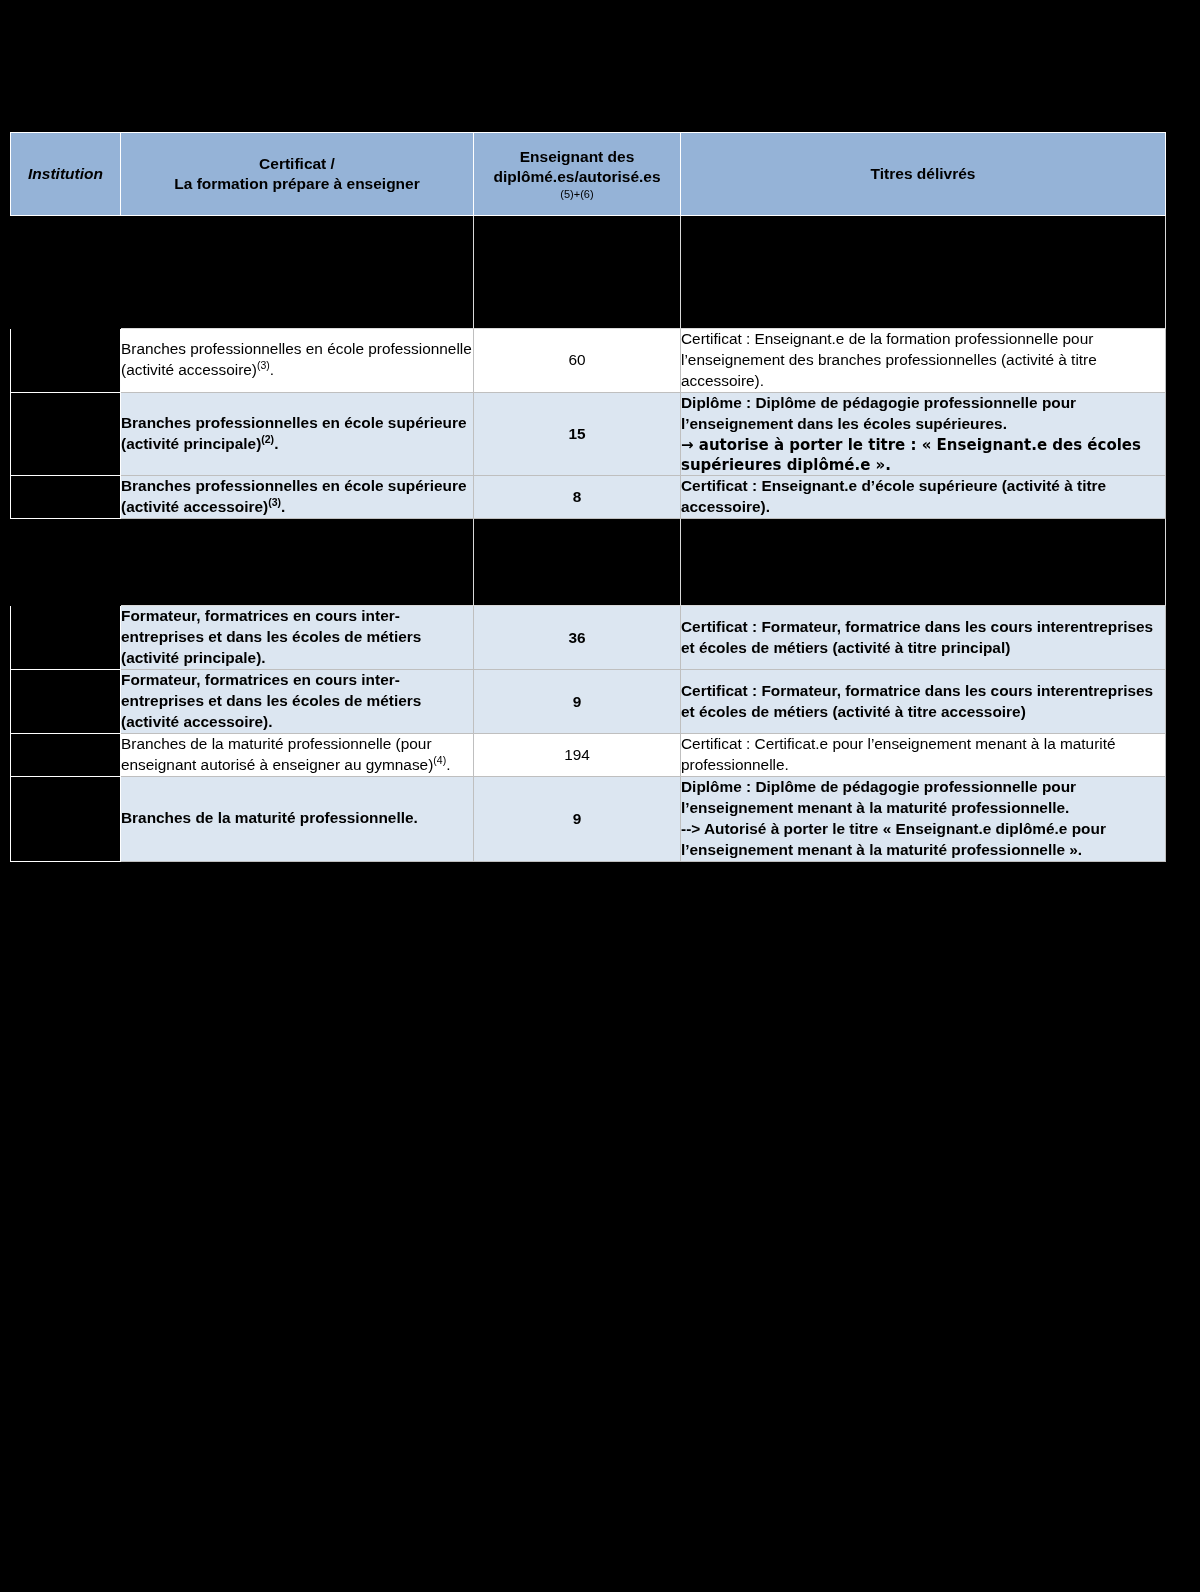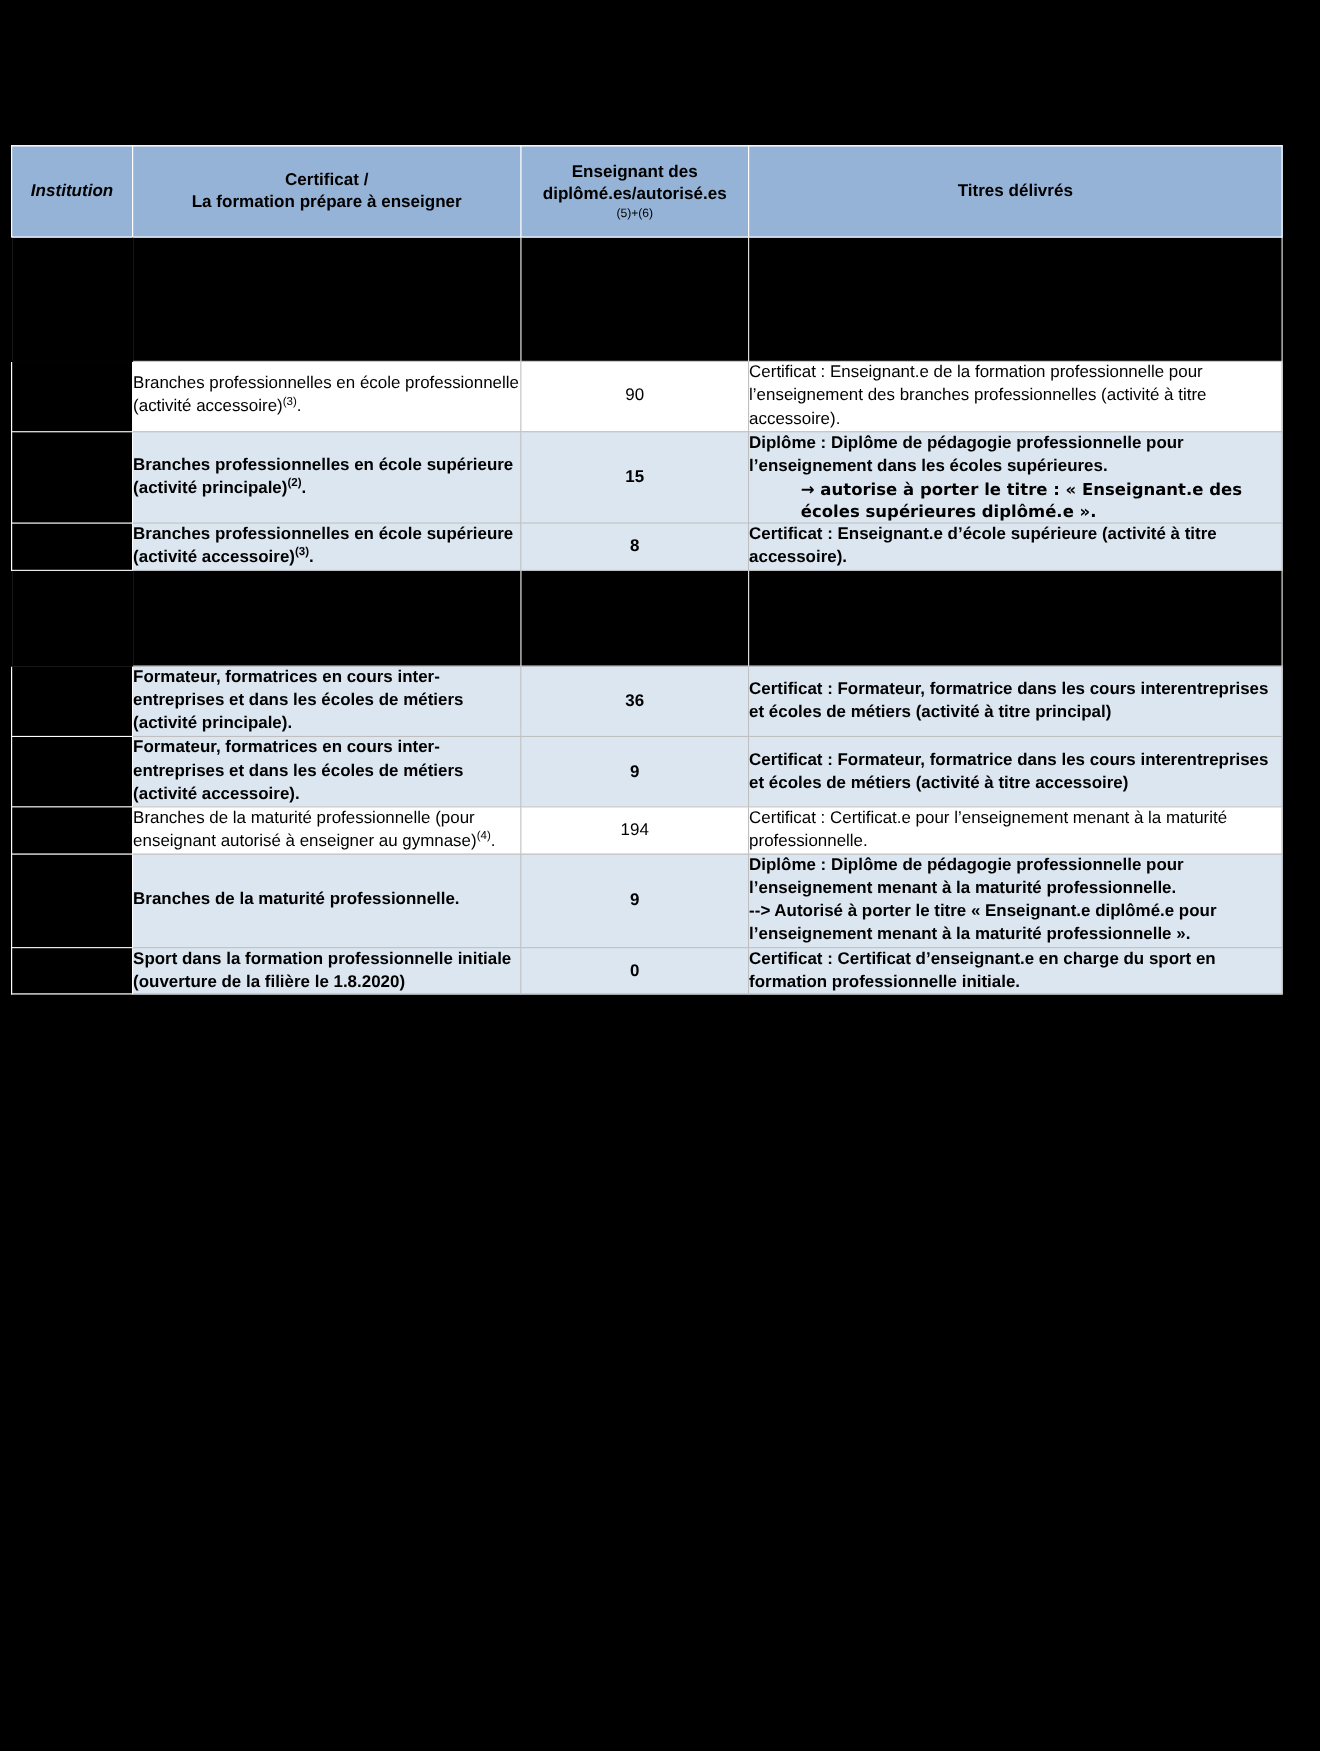--- a/index.html
+++ b/index.html
@@ -129,21 +129,20 @@
 
   sup.fn {
     font-size: 10.5px;
     vertical-align: super;
     line-height: 0;
   }
 
   .arrow-glyph {
     font-family: "DejaVu Sans", sans-serif;
     font-size: 15px;
-    margin-left: 47px;
   }
 
   .nowrapline { display: block; }
 </style>
 </head>
 <body>
 
 <div id="page">
   <div id="table-wrap">
     <table class="doc-table">
@@ -173,21 +172,21 @@
         <tr class="row-redacted">
           <td class="cell-inst"></td>
           <td></td>
           <td></td>
           <td></td>
         </tr>
 
         <tr class="row-white">
           <td class="cell-inst"></td>
           <td class="cell"><span>Branches professionnelles en école professionnelle (activité accessoire)</span><sup class="fn">(3)</sup><span>.</span></td>
-          <td class="cell-num">90</td>
+          <td class="cell-num">60</td>
           <td class="cell">Certificat : Enseignant.e de la formation professionnelle pour l’enseignement des branches professionnelles (activité à titre accessoire).</td>
         </tr>
 
         <tr class="row-blue">
           <td class="cell-inst"></td>
           <td class="cell"><span>Branches professionnelles en école supérieure (activité principale)</span><sup class="fn">(2)</sup><span>.</span></td>
           <td class="cell-num">15</td>
           <td class="cell">
             <span class="nowrapline">Diplôme : Diplôme de pédagogie professionnelle pour l’enseignement dans les écoles supérieures.</span>
             <span class="nowrapline arrow-glyph">→ autorise à porter le titre : « Enseignant.e des écoles supérieures diplômé.e ».</span>
@@ -232,23 +231,17 @@
         <tr class="row-blue">
           <td class="cell-inst"></td>
           <td class="cell">Branches de la maturité professionnelle.</td>
           <td class="cell-num">9</td>
           <td class="cell">
             <span class="nowrapline">Diplôme : Diplôme de pédagogie professionnelle pour l’enseignement menant à la maturité professionnelle.</span>
             <span class="nowrapline">--&gt; Autorisé à porter le titre « Enseignant.e diplômé.e pour l’enseignement menant à la maturité professionnelle ».</span>
           </td>
         </tr>
 
-        <tr class="row-blue">
-          <td class="cell-inst"></td>
-          <td class="cell">Sport dans la formation professionnelle initiale (ouverture de la filière le 1.8.2020)</td>
-          <td class="cell-num">0</td>
-          <td class="cell">Certificat : Certificat d’enseignant.e en charge du sport en formation professionnelle initiale.</td>
-        </tr>
 
       </tbody>
     </table>
   </div>
 </div>
 
 </body></html>

